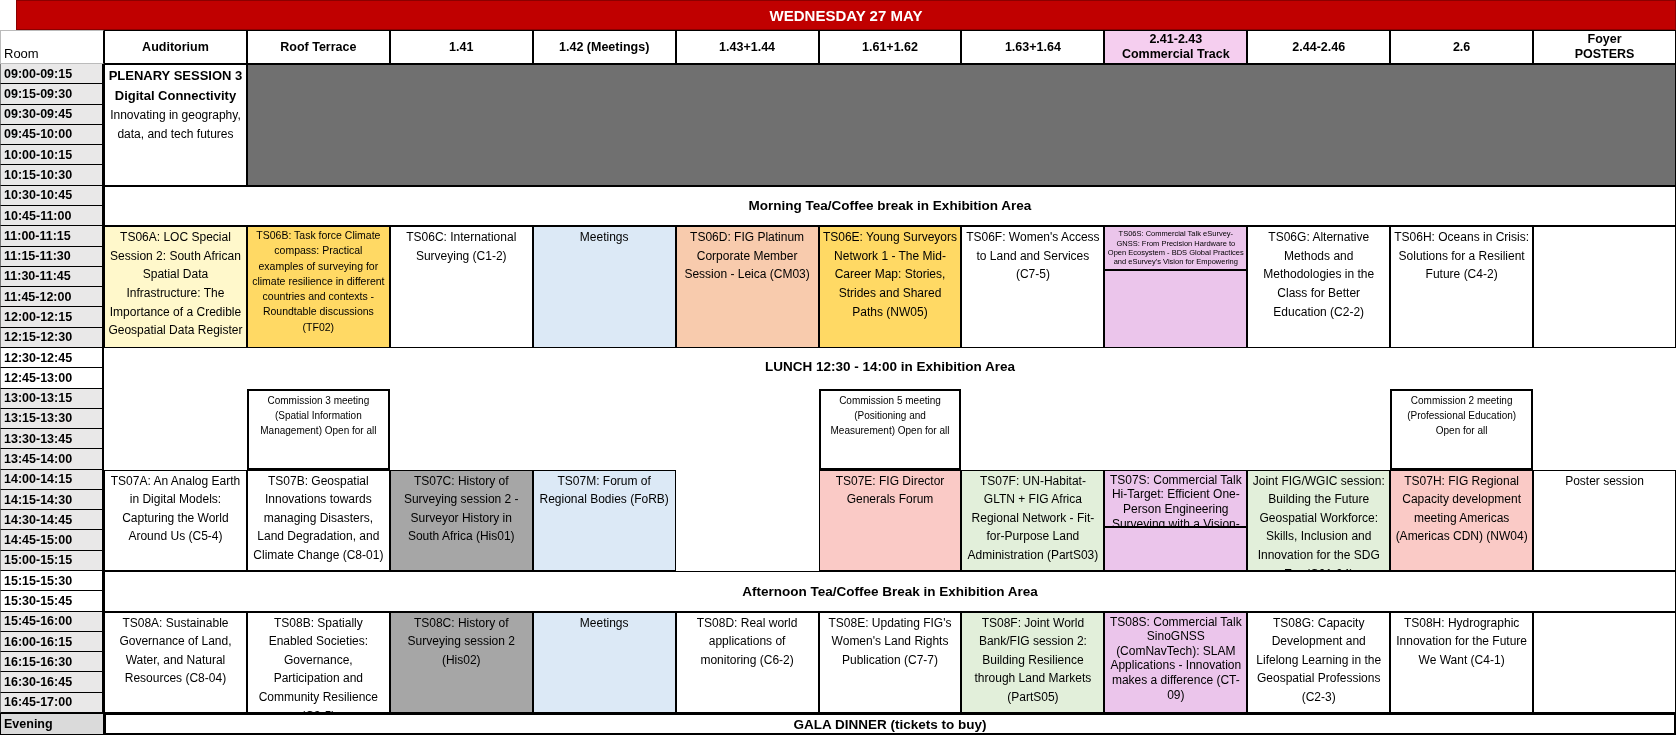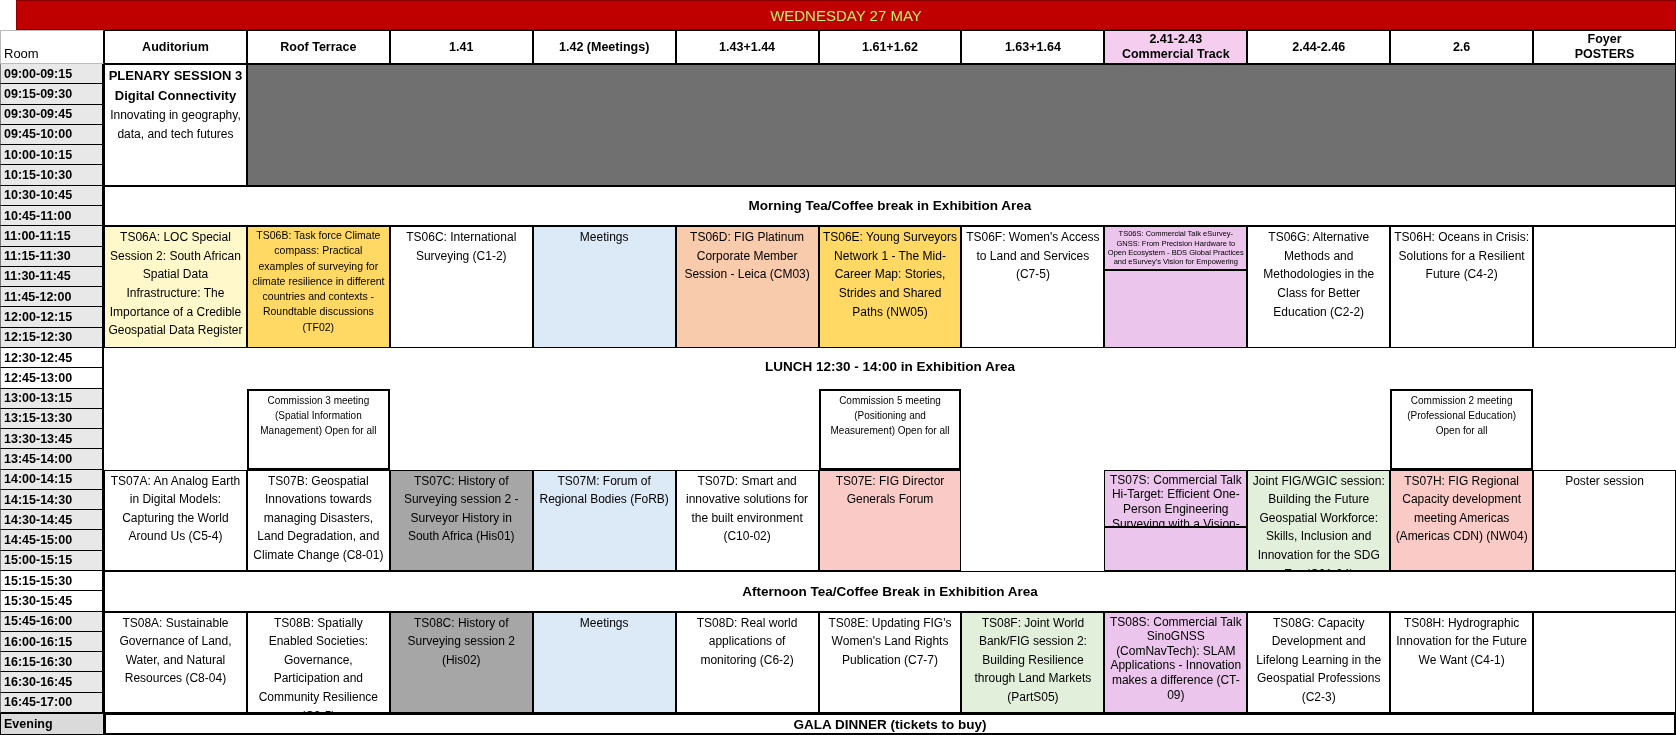--- a/index.html
+++ b/index.html
@@ -8,22 +8,22 @@
     width:1676px;height:735px;
     display:grid;
     grid-template-columns:104px repeat(11,1fr);
     grid-template-rows:30px 34px repeat(32,1fr) 22px;
     background:#fff;
     position:relative;
   }
   
   .titlebar{
     grid-column:1/-1;grid-row:1;
-    background:#C00000;color:#bef264;
-    font-weight:normal;font-size:15px;
+    background:#C00000;color:#ffffff;
+    font-weight:bold;font-size:15px;
     display:flex;align-items:center;justify-content:center;
     border:1px solid #8a0000;
     margin-left:16px;
   }
   
   .hcell{
     grid-row:2;background:#fff;border:1.5px solid #000;
     font-weight:bold;font-size:12.5px;line-height:1.2;
     display:flex;align-items:center;justify-content:center;text-align:center;
     white-space:pre-line;overflow:hidden;
@@ -196,22 +196,22 @@
     <span class="btxt">LUNCH 12:30 - 14:00 in Exhibition Area</span>
   </div>
   <div class="commission c3">Commission 3 meeting (Spatial Information Management) Open for all</div>
   <div class="commission c7">Commission 5 meeting (Positioning and Measurement) Open for all</div>
   <div class="commission c11">Commission 2 meeting (Professional Education) Open for all</div>
 
   <div class="cell r-ts07 c2">TS07A: An Analog Earth in Digital Models: Capturing the World Around Us (C5-4)</div>
   <div class="cell r-ts07 c3">TS07B: Geospatial Innovations towards managing Disasters, Land Degradation, and Climate Change (C8-01)</div>
   <div class="cell r-ts07 c4 grayfill">TS07C: History of Surveying session 2 - Surveyor History in South Africa (His01)</div>
   <div class="cell r-ts07 c5 blue">TS07M: Forum of Regional Bodies (FoRB)</div>
-  <div class="cell r-ts07 c6">TS07D: Smart and innovative solutions for the built environment (C10-02)</div>
   <div class="cell r-ts07 c7 rose">TS07E: FIG Director Generals Forum</div>
+  <div class="cell r-ts07 c8 green">TS07F: UN-Habitat-GLTN + FIG Africa Regional Network - Fit-for-Purpose Land Administration (PartS03)</div>
   <div class="cell r-ts07 c9 violet">
     <div class="ct-box h56">TS07S: Commercial Talk Hi-Target: Efficient One-Person Engineering Surveying with a Vision-Enhanced Robotic Total Station - Applications in Cadastre</div>
   </div>
   <div class="cell r-ts07 c10 green">Joint FIG/WGIC session: Building the Future Geospatial Workforce: Skills, Inclusion and Innovation for the SDG Era (C01-04)</div>
   <div class="cell r-ts07 c11 rose">TS07H: FIG Regional Capacity development meeting Americas (Americas CDN) (NW04)</div>
   <div class="cell r-ts07 c12">Poster session</div>
 
   <div class="banner r-atea">Afternoon Tea/Coffee Break in Exhibition Area</div>
 
   <div class="cell r-ts08 c2">TS08A: Sustainable Governance of Land, Water, and Natural Resources (C8-04)</div>

